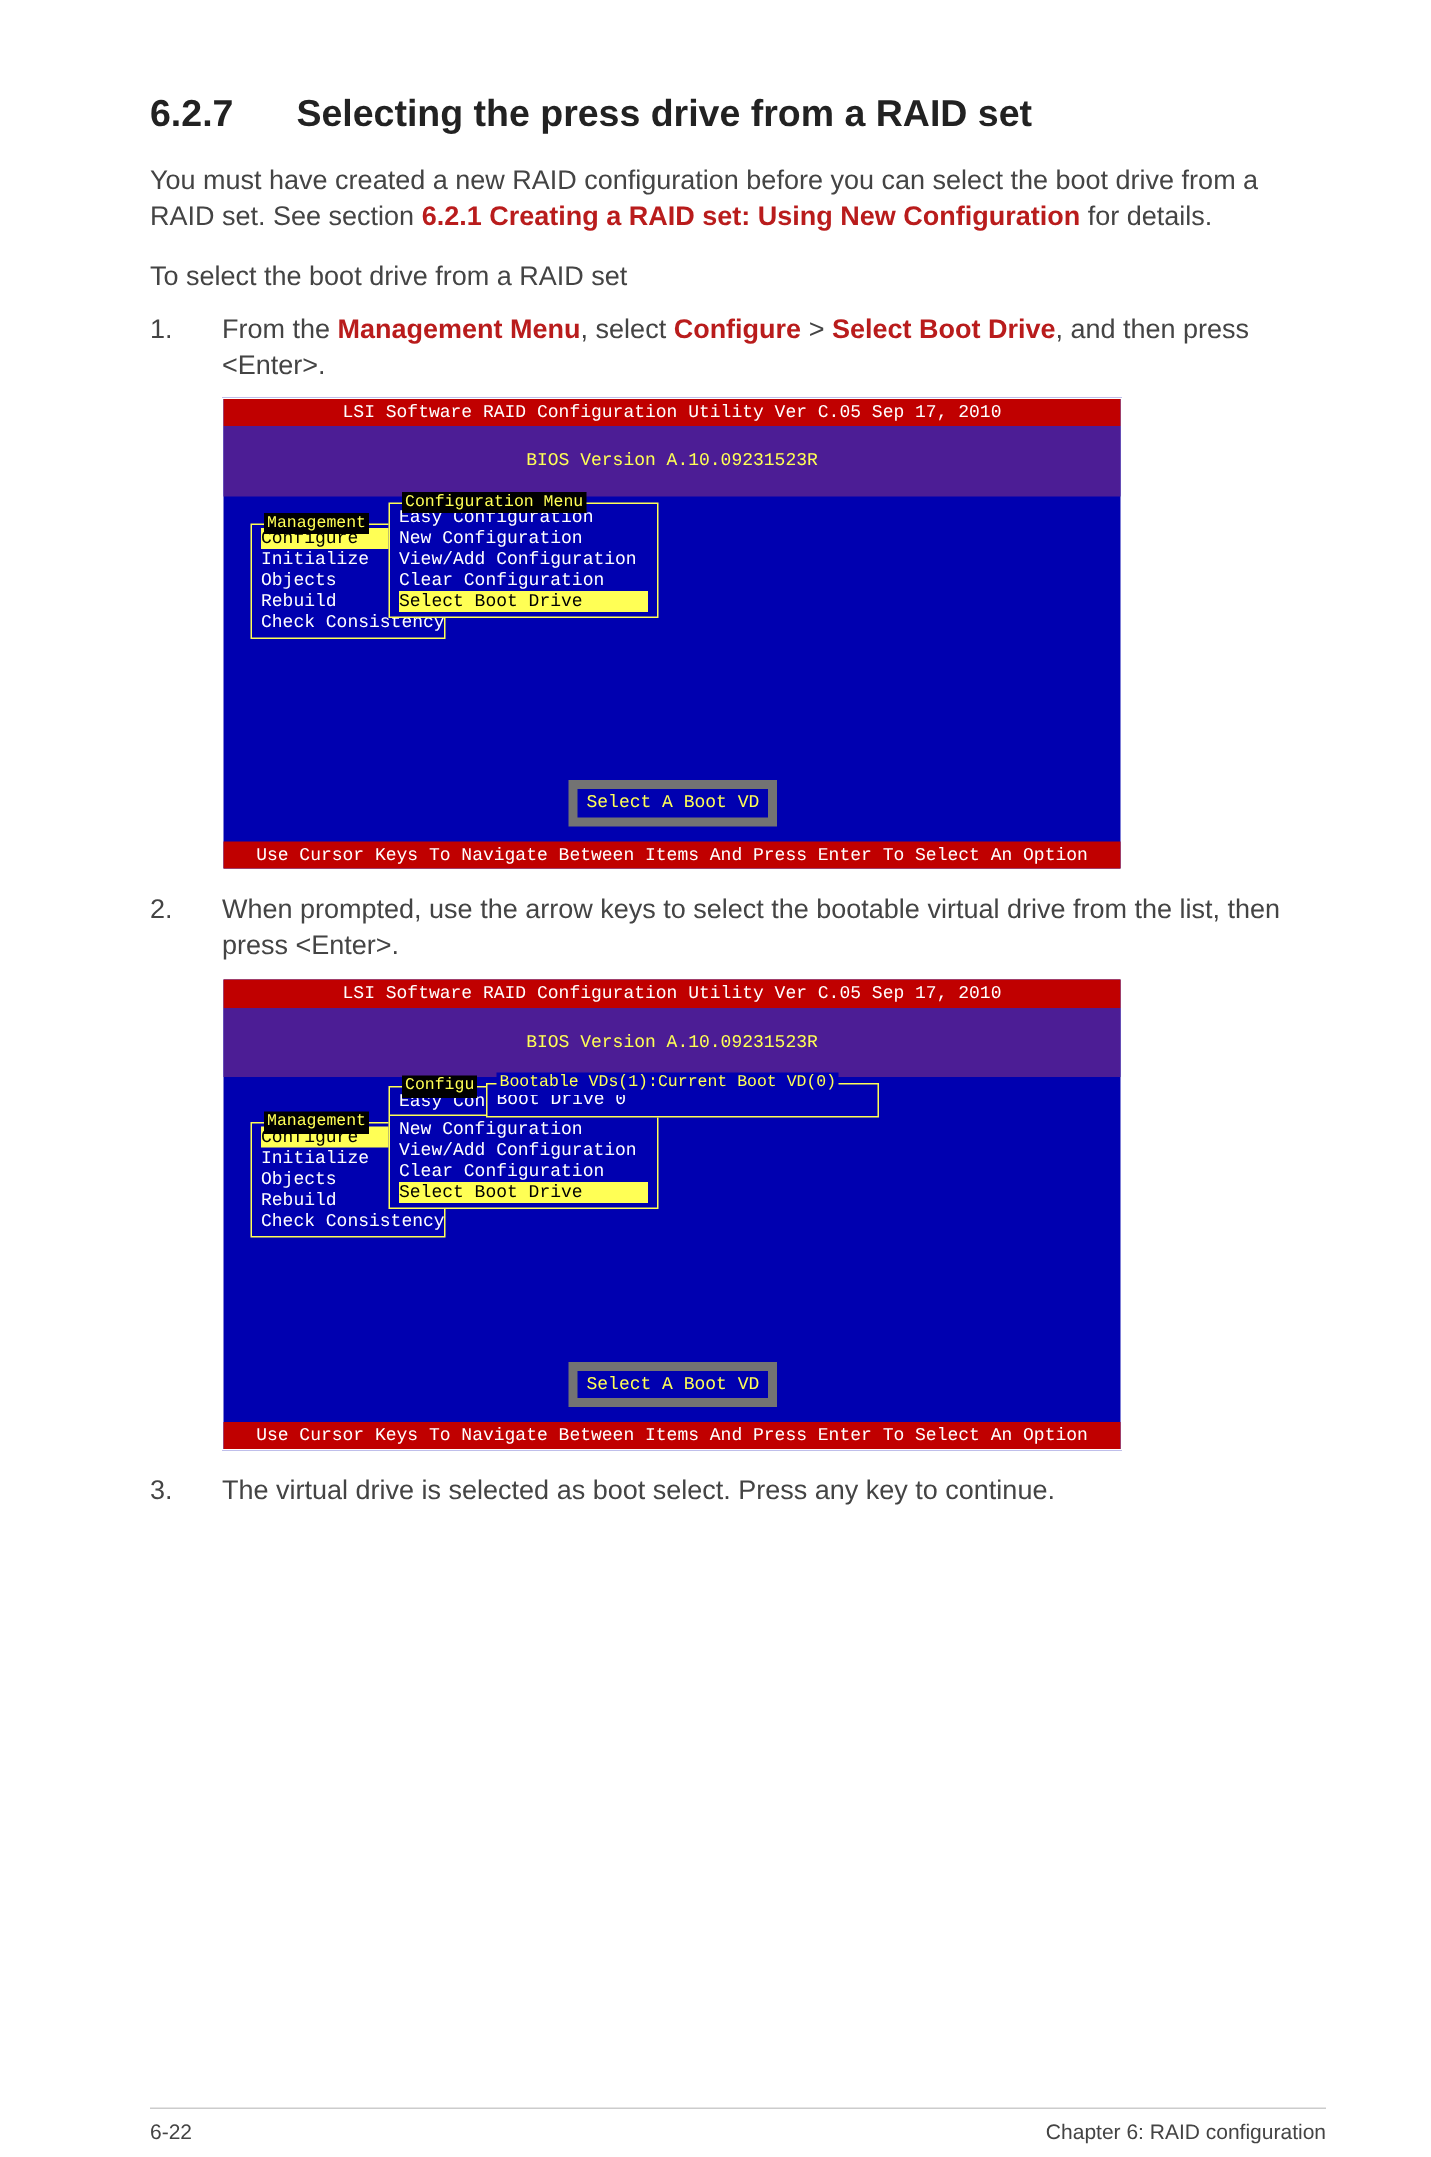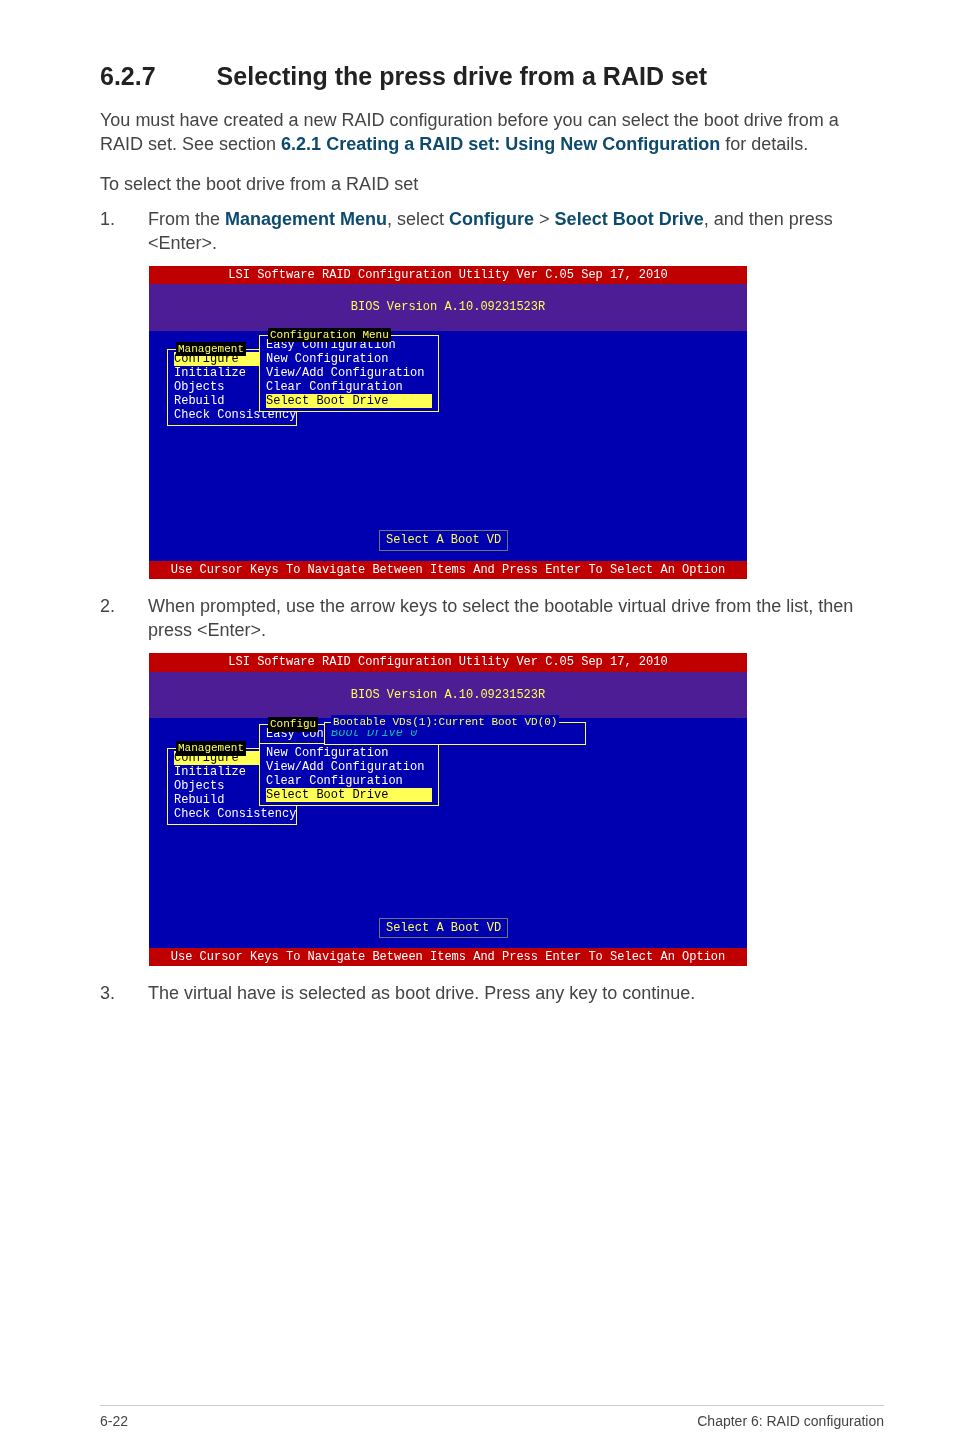--- a/index.html
+++ b/index.html
@@ -11,21 +11,21 @@
     margin: 0 auto;
     padding: 60px 70px 40px 100px;
     line-height: 1.35;
   }
   h2 {
     font-size: 25px;
     font-weight: bold;
     color: #222;
     margin-bottom: 14px;
   }
-  .sec-num { display: inline-block; margin-right: 61px; }
+  .sec-num { display: inline-block; margin-right: 42px; }
   p.intro { margin-bottom: 16px; color: #444; }
   p.lead { margin-bottom: 10px; color: #444; }
   ol.steps { list-style: none; margin-left: 0; }
   ol.steps > li { display: flex; margin-bottom: 8px; }
   ol.steps > li > .num { width: 48px; flex: 0 0 48px; color: #444; }
   ol.steps > li > .txt { flex: 1; color: #444; }
   .bios {
     width: 600px;
     margin: 10px 0 14px 48px;
     font-family: "Courier New", monospace;
@@ -52,39 +52,39 @@
     color: #ffff55;
     padding: 0 2px;
     font-size: 11px;
   }
   .tbox .item, .tbox .itemy { white-space: pre; font-size: 12px; line-height: 14px; }
   .tbox .item { color: #fff; }
   .tbox .itemy { color: #ffff55; }
   .tbox .sel { background: #ffff55; color: #000; }
   .promptbox {
     position: absolute;
-    border: 1px solid #737373;
+    border: 6px solid #737373;
     color: #ffff55;
     padding: 1px 6px;
     background: #0000b0;
   }
   .bootlist {
     position: absolute;
     border: 1px solid #ffff55;
     padding: 2px 6px 3px 6px;
     background: #0000b0;
   }
   .bootlist .tlabel {
     position: absolute; top: -8px; left: 6px;
     background: #0000b0; color: #ffff55; padding: 0 2px; font-size: 11px;
   }
-  .bootlist .itemw { color: #14b8a6; background: #0000b0; font-style: italic; }
+  .bootlist .itemw { color: #ffffff; background: #0000b0; }
   hr.footline { border: none; border-top: 1px solid #ccc; margin-top: 400px; }
   .footer { display: flex; justify-content: space-between; font-size: 14px; color: #444; padding-top: 6px; gap: 24px; }
-  b { font-weight: bold; color: #0c4a6e; }
+  b { font-weight: bold; color: #b91c1c; }
 </style>
 </head>
 <body>
 
 <h2>
   <span class="sec-num">6.2.7</span><span>Selecting the press drive from a RAID set</span>
 </h2>
 
 <p class="intro">
   <span>You must have created a new RAID configuration before you can select the boot drive from a RAID set. See section </span><b>6.2.1 Creating a RAID set: Using New Configuration</b><span> for details.</span>
@@ -158,21 +158,21 @@
       <div class="itemw">Boot Drive 0</div>
     </div>
     <div class="promptbox" style="left:230px; bottom:10px;">Select A Boot VD</div>
   </div>
   <div class="redbar2">Use Cursor Keys To Navigate Between Items And Press Enter To Select An Option</div>
 </div>
 
 <ol class="steps">
   <li>
     <span class="num">3.</span>
-    <span class="txt">The virtual have is selected as boot drive. Press any key to continue.</span>
+    <span class="txt">The virtual drive is selected as boot select. Press any key to continue.</span>
   </li>
 </ol>
 
 <hr class="footline">
 <div class="footer">
   <span>6-22</span>
   <span>Chapter 6: RAID configuration</span>
 </div>
 
 </body></html>

